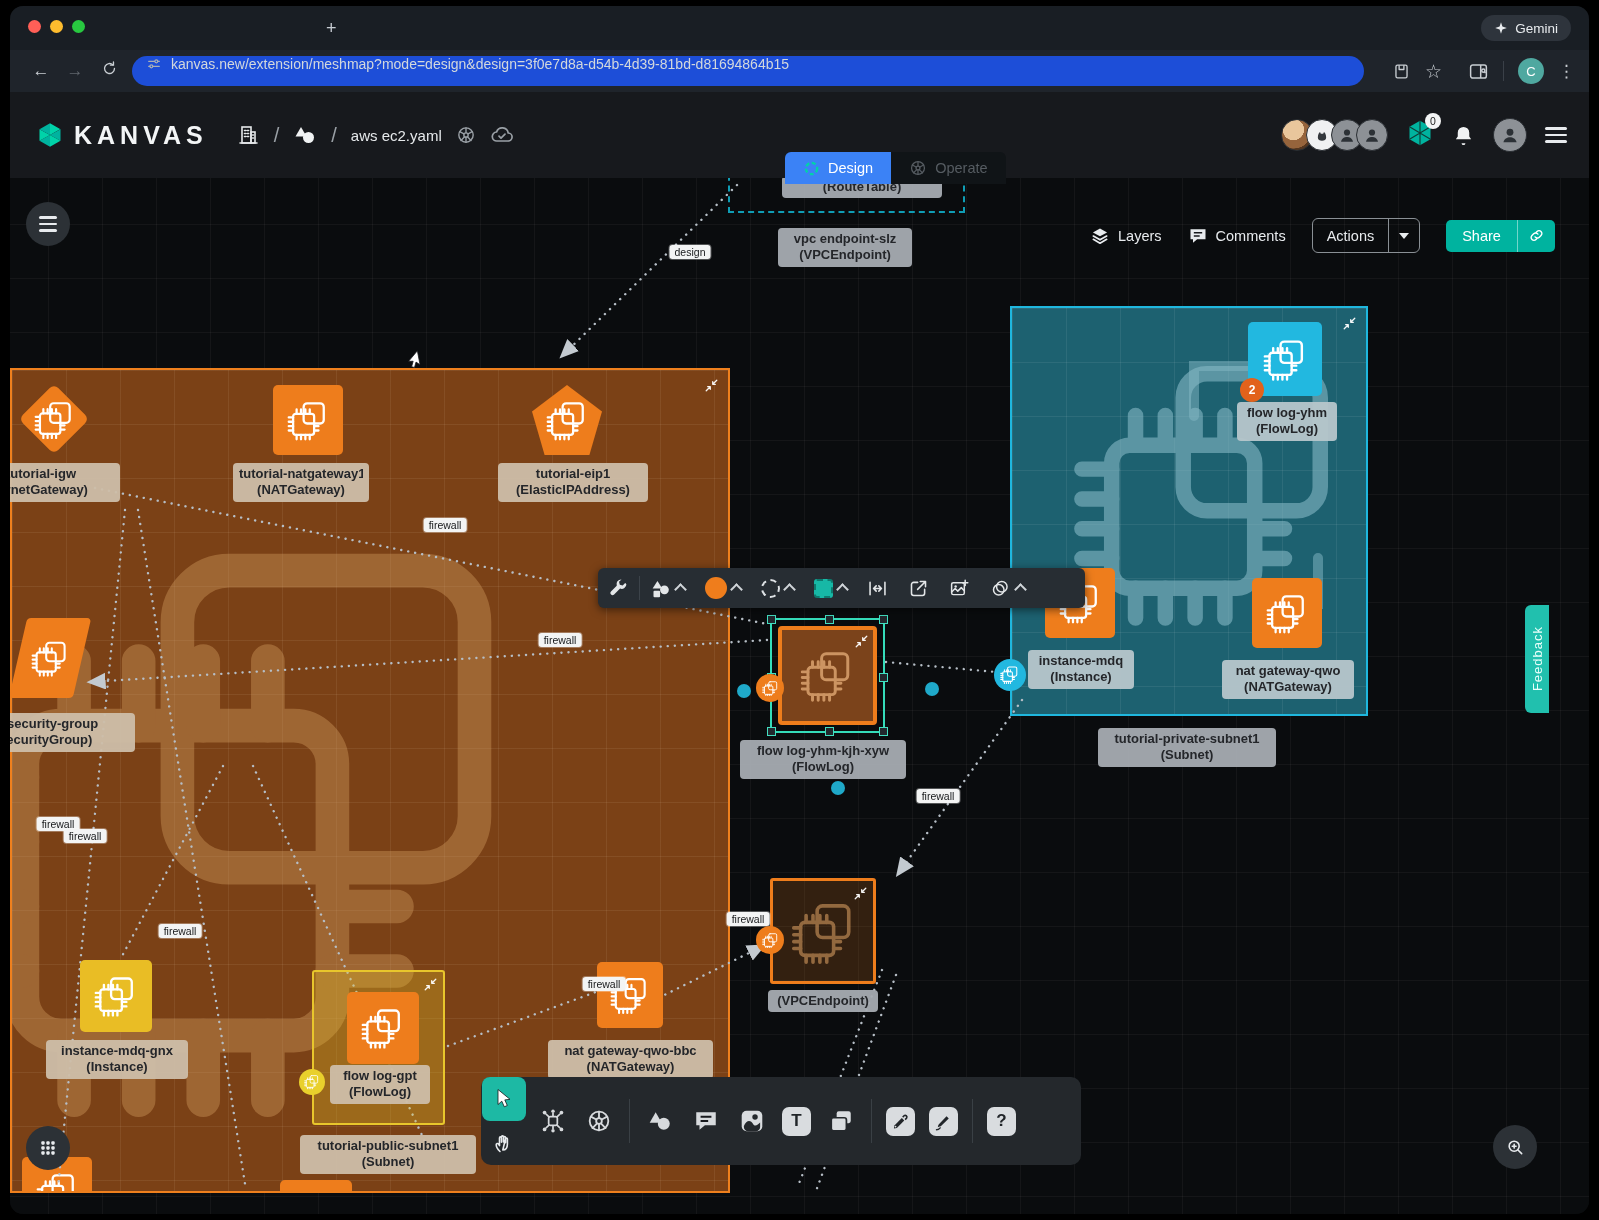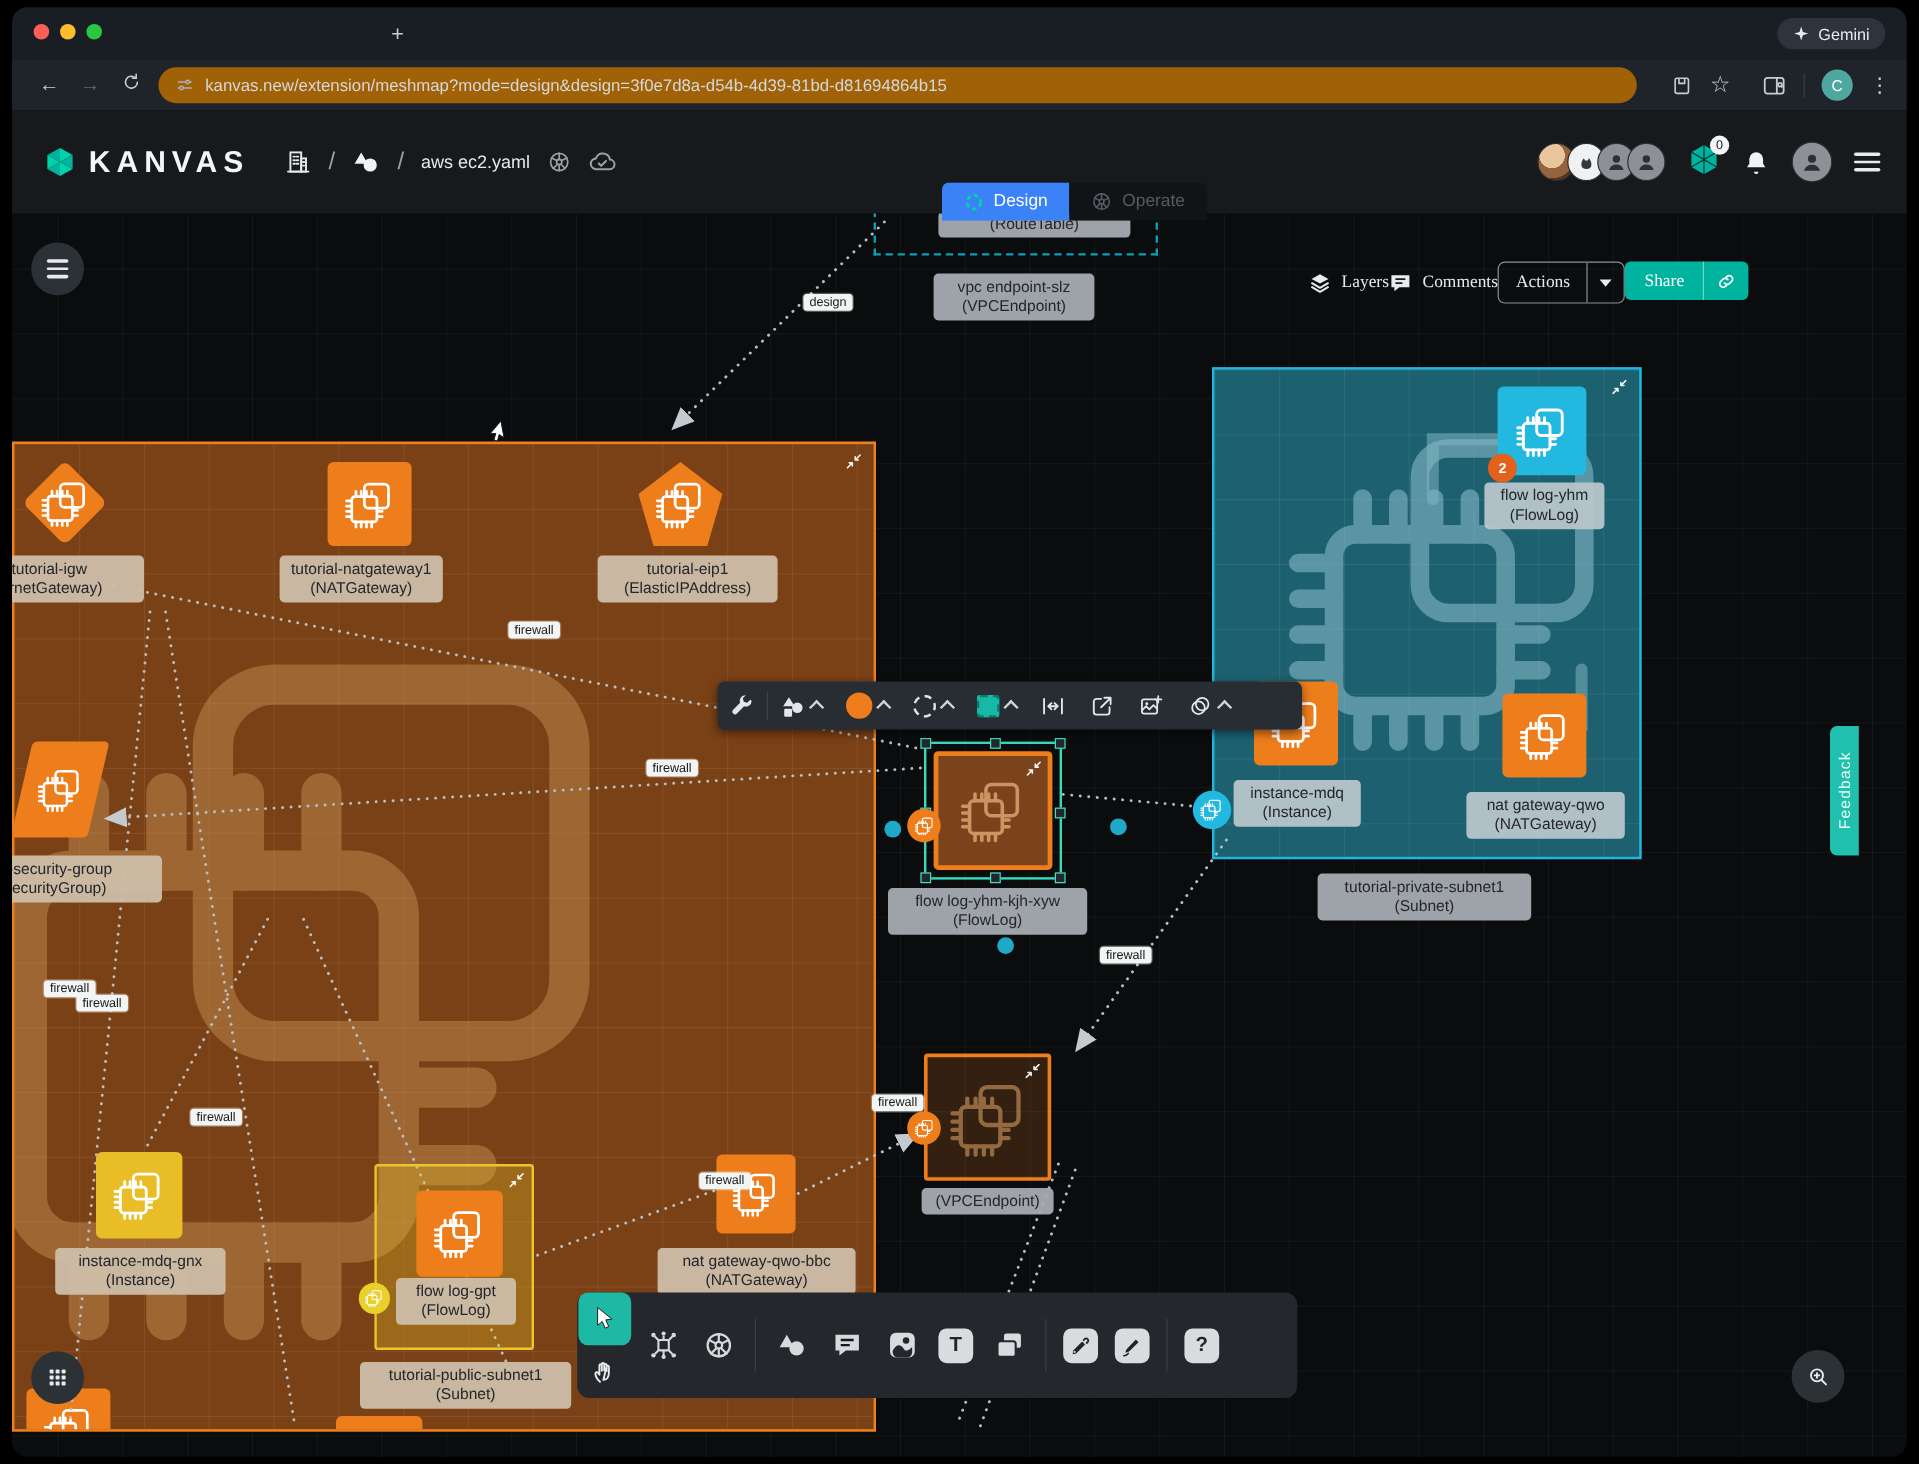--- a/index.html
+++ b/index.html
@@ -11,21 +11,21 @@
   .traffic i{width:13px;height:13px;border-radius:50%;display:block;}
   .tab{position:absolute;left:86px;top:8px;width:216px;height:36px;background:#2a3039;border-radius:10px 10px 0 0;display:flex;align-items:center;padding:0 10px;gap:8px;}
   .favicon{width:17px;height:17px;border-radius:50%;background:radial-gradient(circle at 40% 40%,#4fd8c6 0 45%,#18a08d 46% 100%);flex:none;}
   .tabtitle{color:#dfe3e6;font-size:12.5px;flex:1;white-space:nowrap;overflow:hidden;}
   .tabclose{color:#aab0b6;font-size:14px;}
   .newtab{position:absolute;left:316px;top:12px;color:#c6ccd2;font-size:18px;}
   .gemini{position:absolute;right:18px;top:9px;height:26px;background:#2e343c;border-radius:13px;display:flex;align-items:center;gap:7px;padding:0 13px;color:#e8ebee;font-size:13.5px;}
   .urlrow{position:absolute;left:0;top:44px;width:100%;height:42px;background:#1f242b;display:flex;align-items:center;}
   .navic{color:#c9ced3;font-size:17px;width:34px;text-align:center;}
   .navic.dim{color:#60666d;}
-  .urlpill{position:absolute;left:122px;top:6px;width:1232px;height:30px;background:#a16207;border-radius:15px;display:flex;align-items:center;gap:9px;padding:0 14px;box-sizing:border-box;}
+  .urlpill{position:absolute;left:122px;top:6px;width:1232px;height:30px;background:#1d4ed8;border-radius:15px;display:flex;align-items:flex-start;gap:9px;padding:0 14px;box-sizing:border-box;}
   .urltext{color:#d3d8dc;font-size:14px;white-space:nowrap;overflow:hidden;}
   .urlright{position:absolute;right:14px;top:0;height:42px;display:flex;align-items:center;gap:14px;}
   .avatarC{width:26px;height:26px;border-radius:50%;background:#4fa8a0;color:#fff;font-size:13px;display:flex;align-items:center;justify-content:center;}
   .vline{width:1px;height:20px;background:#3a4048;}
   
   .appheader{position:absolute;left:0;top:86px;width:100%;height:86px;background:#17191d;}
   .hrow{position:absolute;left:0;top:0;width:100%;height:100%;display:flex;align-items:center;}
   .logo{display:flex;align-items:center;gap:10px;margin-left:26px;}
   .logotext{color:#f3f5f6;font-size:25px;font-weight:bold;letter-spacing:5px;}
   .crumb{display:flex;align-items:center;gap:14px;margin-left:28px;color:#cfd4d8;}
@@ -64,21 +64,21 @@
   .diamond{background:transparent;}
   .diamond::before{content:"";position:absolute;inset:9px;background:#ee7d1c;border-radius:6px;transform:rotate(45deg);}
   .diamond svg{position:relative;}
   .pentagon{background:#ee7d1c;clip-path:polygon(50% 0,100% 38%,82% 100%,18% 100%,0 38%);border-radius:0;}
   .para{background:#ee7d1c;transform:skewX(-13deg);border-radius:4px;}
   .para svg{transform:skewX(13deg);}
   .group{position:absolute;box-sizing:border-box;border-radius:3px;}
   .grp-yellow{border:2.5px solid #e8c62c;background:rgba(233,198,40,.30);}
   .grp-acl{border:3px solid #ee7d1c;background:rgba(238,125,28,.18);}
   .nlbl{position:absolute;font-size:13px;line-height:1.25;text-align:center;padding:3px 6px;border-radius:4px;color:#24262a;box-sizing:border-box;z-index:4;}
-  .nlbl span{display:block;white-space:nowrap;overflow:hidden;}
+  .nlbl span{display:block;white-space:nowrap;overflow:hidden;font-weight:bold;}
   .tan{background:rgba(206,190,169,.95);}
   .gry{background:rgba(166,172,178,.95);}
   .tea{background:rgba(183,198,203,.95);}
   .epill{position:absolute;transform:translate(-50%,-50%);background:#f3f4f4;color:#17191b;font-size:10.5px;padding:1px 5px;border-radius:3px;white-space:nowrap;z-index:4;box-shadow:0 0 0 1px rgba(255,255,255,.3);}
   .cbadge{position:absolute;border-radius:50%;display:flex;align-items:center;justify-content:center;z-index:5;color:#fff;}
   .cbadge svg{width:60%;height:60%;}
   .dot{position:absolute;width:14px;height:14px;border-radius:50%;background:#1fa9c9;z-index:5;}
   .selbox{position:absolute;border:2px solid #35dcba;box-sizing:border-box;z-index:3;}
   .hdl{position:absolute;width:9px;height:9px;background:#22282d;border:1.5px solid #43dfc1;box-sizing:border-box;}
   .collapse{position:absolute;width:13px;height:13px;color:#fff;opacity:.95;z-index:4;}
@@ -87,21 +87,21 @@
   
   .ftoolbar{position:absolute;left:588px;top:390px;width:487px;height:40px;background:#272d33;border-radius:6px;display:flex;align-items:center;gap:0;z-index:8;box-shadow:0 2px 8px rgba(0,0,0,.5);overflow:hidden;}
   .fitem{display:flex;align-items:center;justify-content:center;gap:5px;padding:0 10px;height:100%;}
   .fitem svg{width:21px;height:21px;color:#e3e6e8;}
   .chev{width:7px;height:7px;border-left:2px solid #cfd4d8;border-top:2px solid #cfd4d8;transform:rotate(45deg);margin-top:3px;}
   .fsep{width:1px;height:24px;background:#3c434a;}
   .ocircle{width:22px;height:22px;border-radius:50%;background:#ef7d1c;}
   .dcircle{width:19px;height:19px;border-radius:50%;border:2px dashed #dfe3e6;box-sizing:border-box;}
   .tsquare{width:19px;height:19px;border-radius:3px;background:#17b8a6;border:2px dashed #0d7a6e;box-sizing:border-box;}
   
-  .actbar{position:absolute;left:1080px;top:40px;display:flex;z-index:6;font-family:Liberation Serif, serif;}
+  .actbar{position:absolute;left:1080px;top:40px;display:flex;align-items:center;gap:26px;z-index:6;}
   .actitem{display:flex;align-items:center;gap:8px;color:#e8ebee;font-size:14.5px;}
   .actitem svg{width:20px;height:20px;color:#e8ebee;}
   .btn-actions{display:flex;align-items:center;border:1px solid #8a9095;border-radius:6px;height:33px;color:#e8ebee;font-size:14.5px;}
   .btn-actions .lab{padding:0 14px;}
   .btn-actions .caret{border-left:1px solid #8a9095;height:100%;display:flex;align-items:center;padding:0 10px;}
   .tri-down{width:0;height:0;border-left:5px solid transparent;border-right:5px solid transparent;border-top:6px solid #e8ebee;}
   .btn-share{display:flex;align-items:center;background:#00b39f;border-radius:5px;height:32px;color:#fff;font-size:14.5px;}
   .btn-share .lab{padding:0 16px;}
   .btn-share .lnk{border-left:1px solid rgba(255,255,255,.45);height:100%;display:flex;align-items:center;padding:0 10px;}
   .btn-share svg{width:17px;height:17px;color:#fff;}

